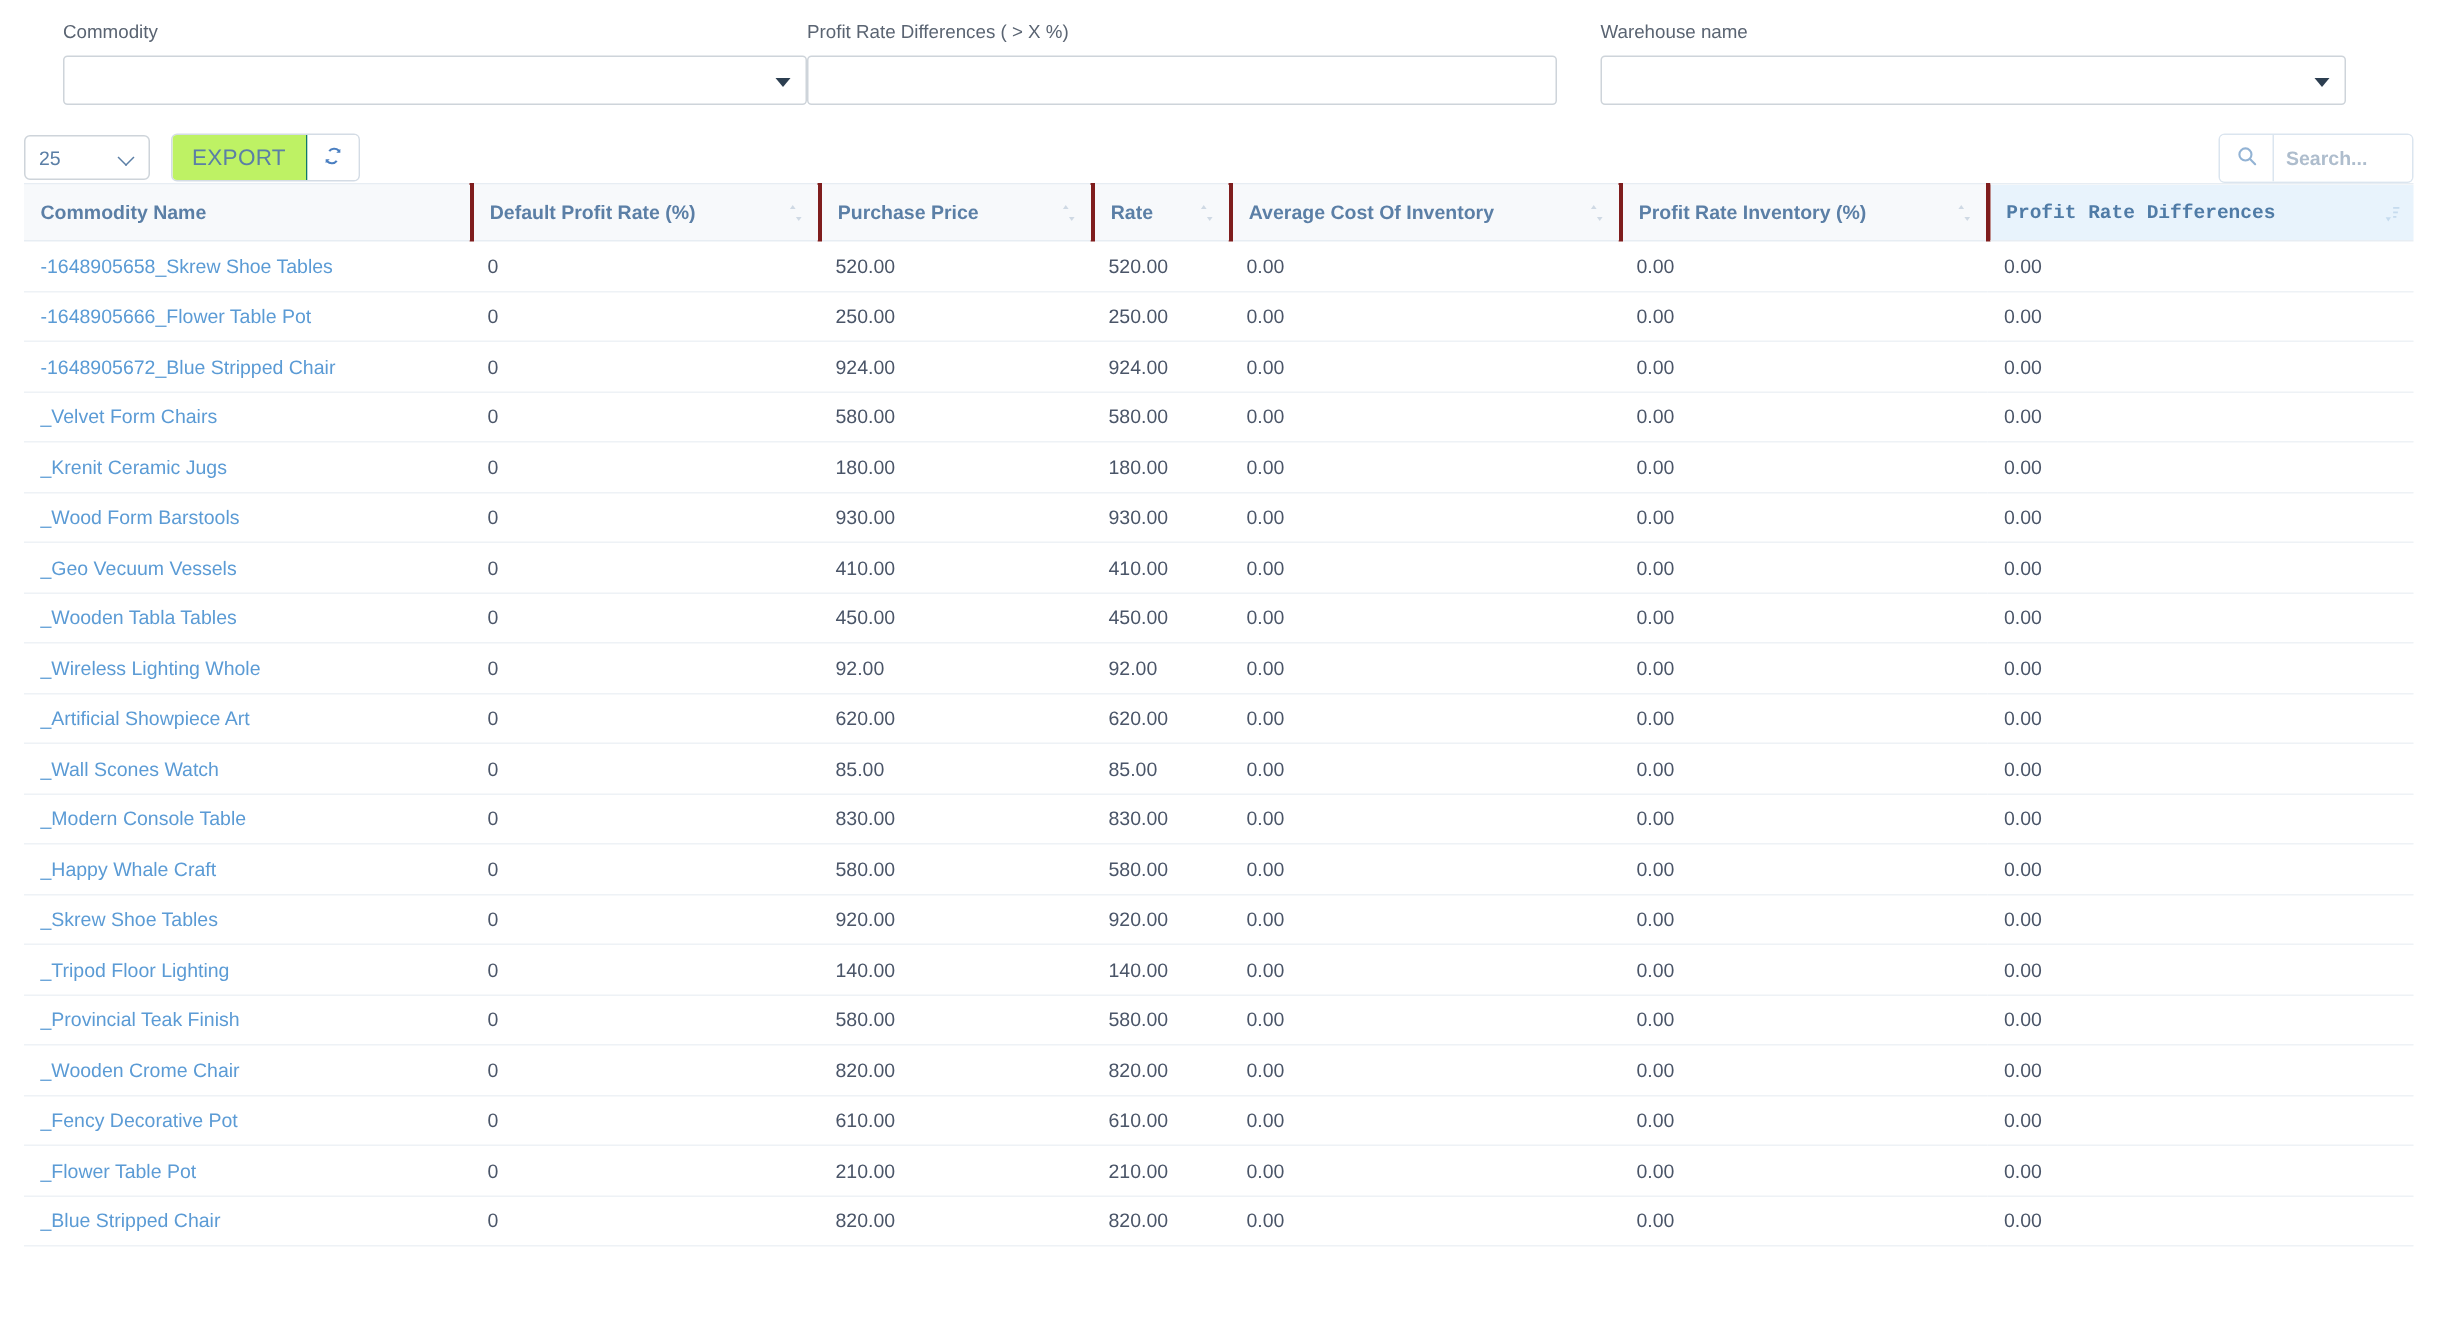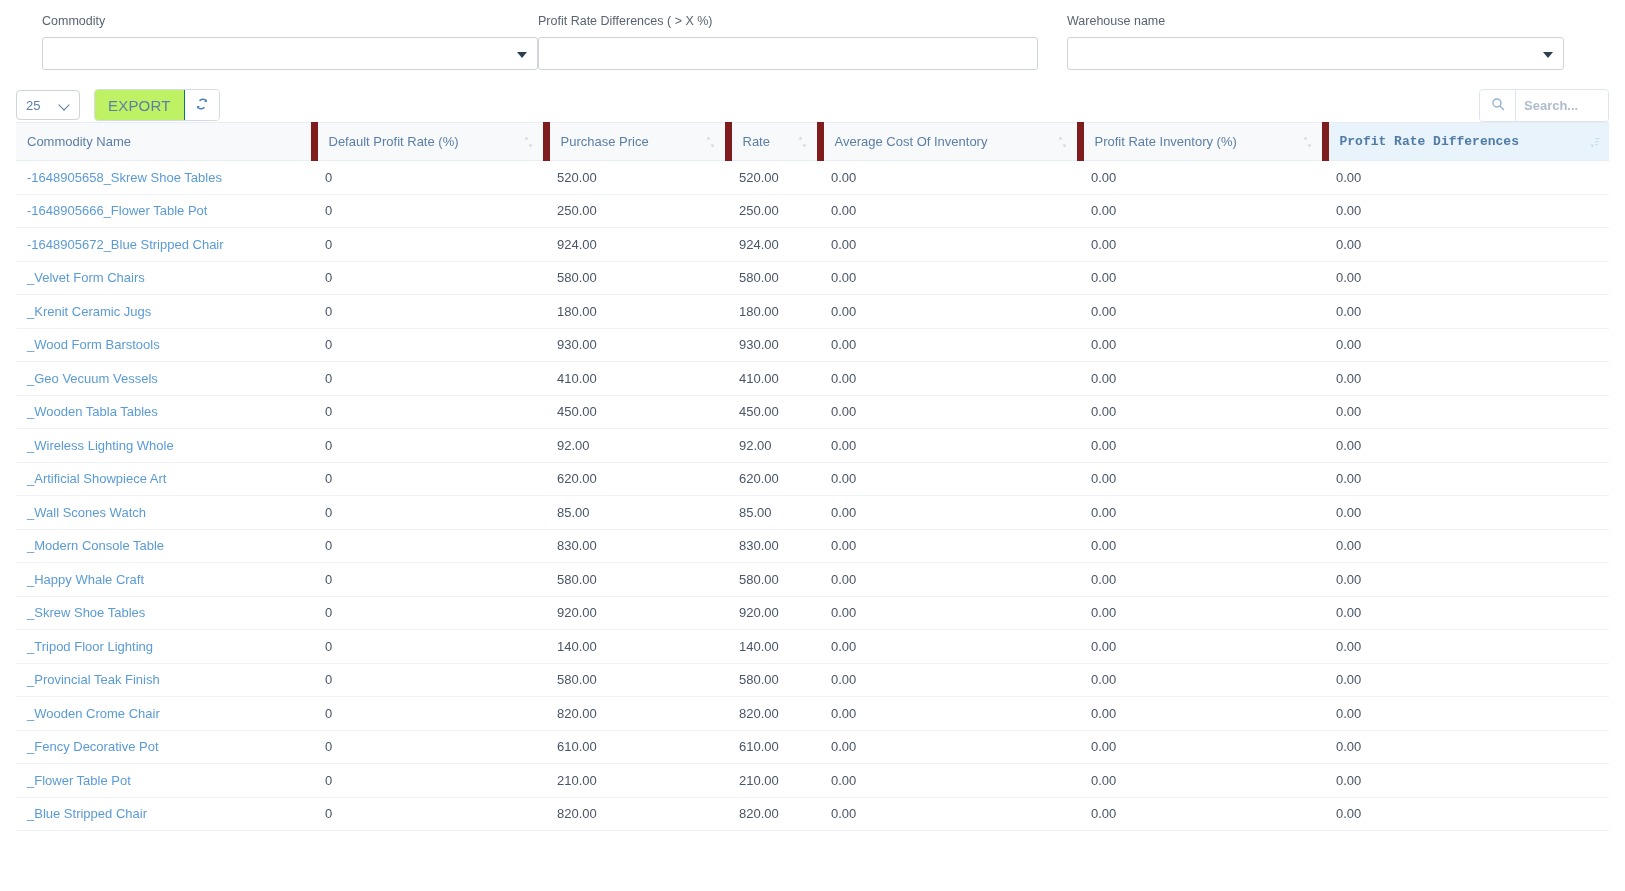--- a/index.html
+++ b/index.html
@@ -76,21 +76,21 @@
   
   .toolbar {
     display: flex;
     align-items: center;
     padding: 18px 16px 0 16px;
     box-sizing: border-box;
     height: 52px;
   }
   .page-size {
     height: 30px;
-    width: 64px;
+    width: 84px;
     border: 1px solid #ced4da;
     border-radius: 4px;
     background: #ffffff;
     color: #5b7fa6;
     font-family: "Liberation Sans", sans-serif;
     font-size: 13px;
     padding-left: 9px;
     box-sizing: border-box;
     -webkit-appearance: none;
     appearance: none;
@@ -180,27 +180,27 @@
   }
   table.grid {
     width: 1593px;
     border-collapse: collapse;
     table-layout: fixed;
     font-size: 13px;
   }
   table.grid thead th {
     background: #f7f9fb;
     color: #5b7fa6;
-    font-weight: normal;
+    font-weight: bold;
     text-align: left;
     height: 38px;
     padding: 0 0 0 11px;
     border-top: 1px solid #e7edf3;
     border-bottom: 1px solid #e7edf3;
-    border-right: 7px solid #7f1d1d;
+    border-right: 3px solid #7f1d1d;
     position: relative;
     box-sizing: border-box;
     white-space: nowrap;
   }
   table.grid thead th:last-child { border-right: none; }
   table.grid thead th.sorted {
     background: #e8f3fc;
     font-weight: bold;
     color: #4f7ba6;
     font-family: Liberation Mono, monospace;

